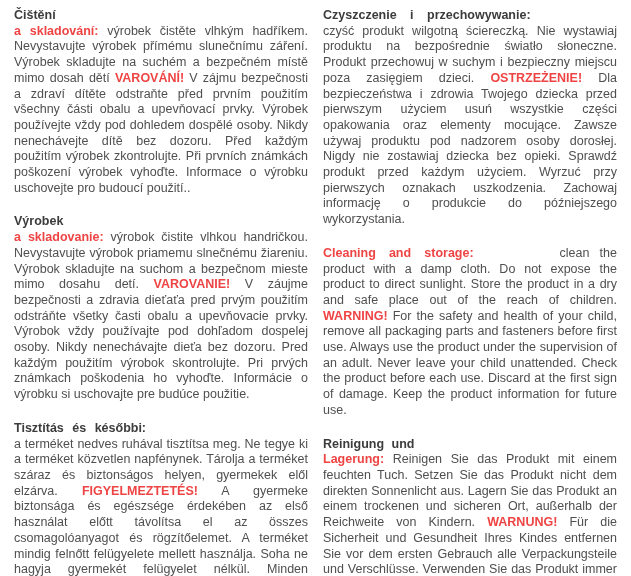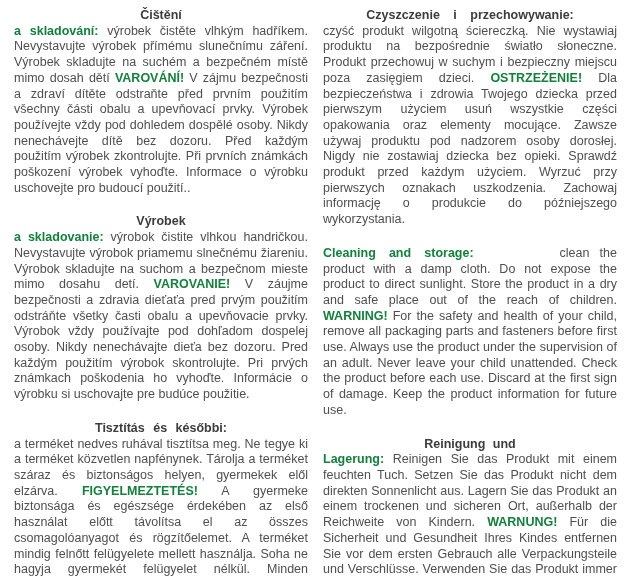--- a/index.html
+++ b/index.html
@@ -24,30 +24,29 @@
   .col {
     flex: 0 0 294px;
     width: 294px;
   }
   .section {
     margin: 0 0 18px 0;
   }
   .heading {
     font-weight: 700;
     color: #3c3c3c;
-    text-align: center;
   }
   .para {
     margin: 0;
     text-align: justify;
     hyphens: none;
   }
   .b {
     font-weight: 700;
-    color: #15803d;
+    color: #ef4444;
   }
   .gap {
     display: inline-block;
     height: 1px;
   }
 </style>
 </head>
 <body>
 
 <div class="page">

